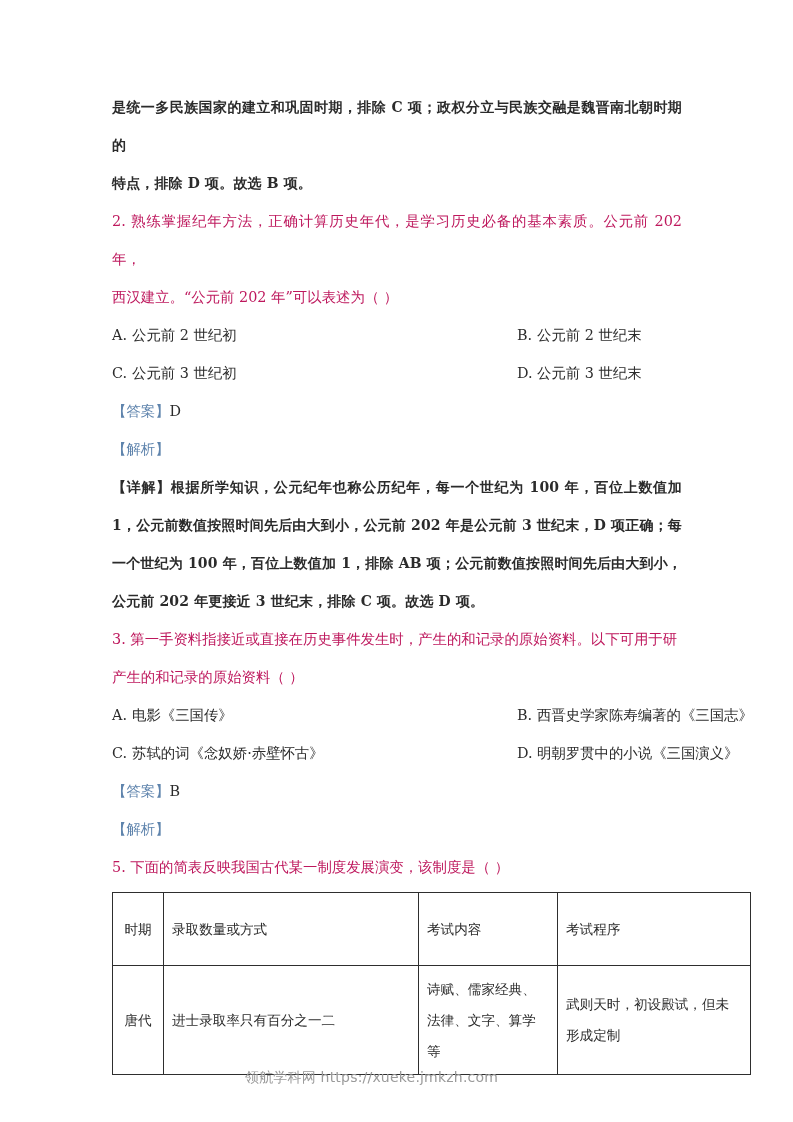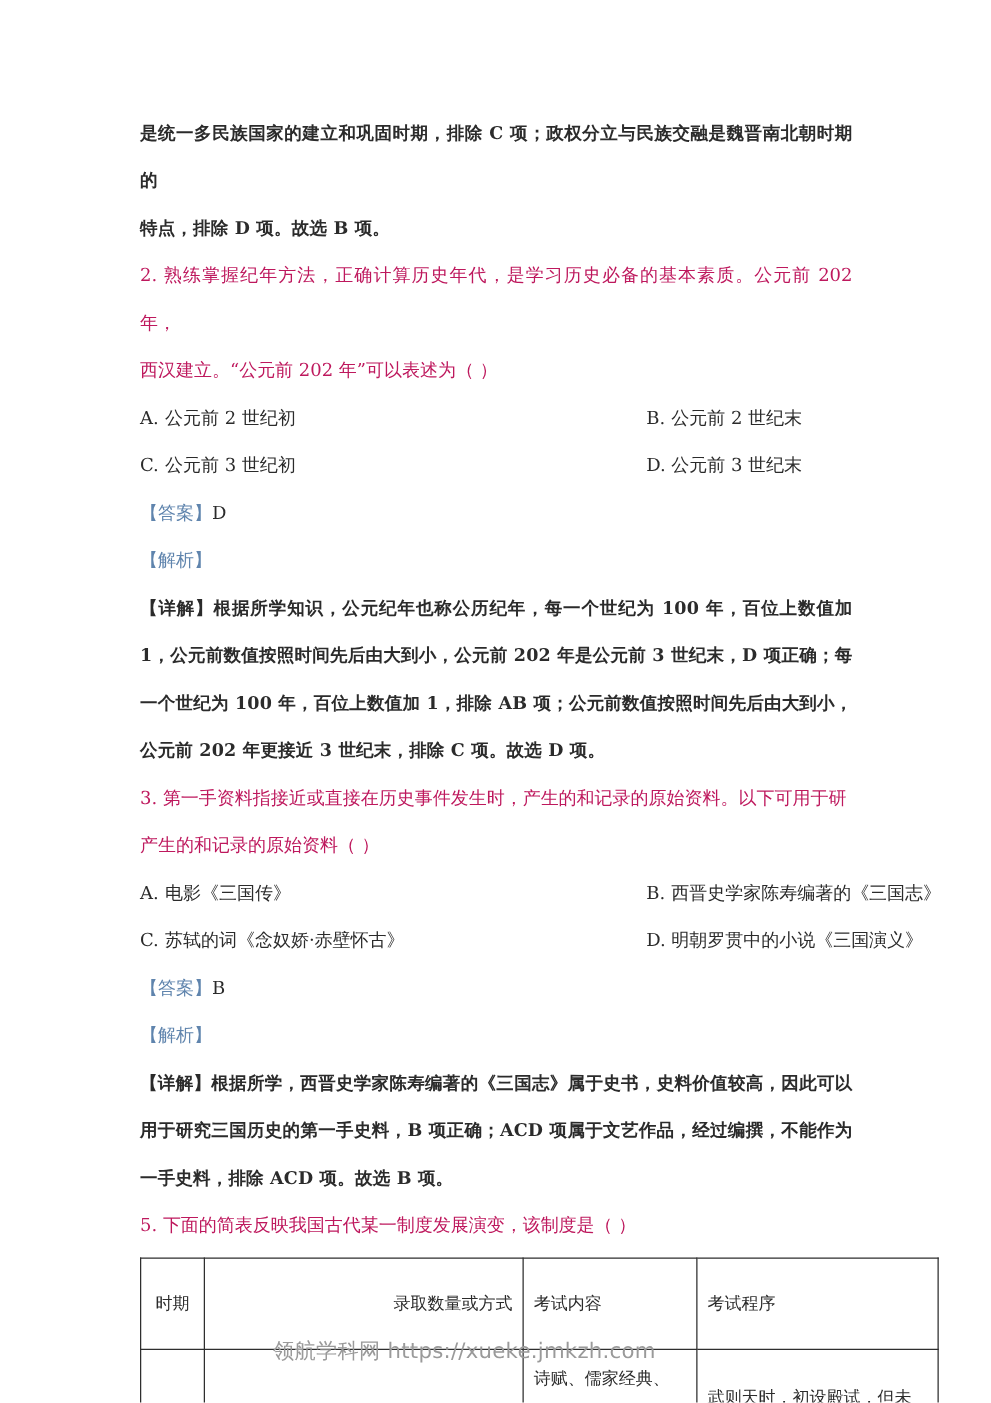--- a/index.html
+++ b/index.html
@@ -100,35 +100,35 @@
   table.simple td {
     border: 1px solid #2e2e2e;
     padding: 6px 8px;
     font-size: 13.6px;
     line-height: 31px;
     vertical-align: middle;
     color: #2b2b2b;
     word-break: break-all;
   }
   td.c0 { width: 34px; text-align: center; padding-left: 7px; }
-  td.c1 { width: 238px; text-align: right; }
+  td.c1 { width: 238px; }
   td.c2 { width: 122px; }
   td.c3 { width: 176px; margin-top: 28px; }
 
   tr.r-head td { height: 60px; }
   tr.r-tang td { height: 96px; }
 
   
   .footer {
     position: absolute;
     left: 0;
     top: 1069px;
     width: 743px;
     text-align: center;
-    font-size: 17px;
+    font-size: 14px;
     color: #9a9a9a;
     font-family: "DejaVu Sans", "Liberation Sans", sans-serif;
     letter-spacing: 0.2px;
   }
 </style>
 </head>
 <body>
 
 <div class="page">
 
@@ -189,23 +189,20 @@
           <span class="opt-letter">D.</span><span>明朝罗贯中的小说《三国演义》</span>
         </div>
       </div>
     </div>
 
     <p class="marker-line">
       <span class="marker">【答案】</span><span>B</span>
     </p>
     <p class="marker-line">
       <span class="marker">【解析】</span>
-    </p>
-    <p class="para">
-      <span>【详解】</span><span>根据所学，西晋史学家陈寿编著的《三国志》属于史书，史料价值较高，因此可以用于研究三国历史的第一手史料，B 项正确；ACD 项属于文艺作品，经过编撰，不能作为一手史料，排除 ACD 项。故选 B 项。</span>
     </p>
 
     <p class="qline">5.  下面的简表反映我国古代某一制度发展演变，该制度是（     ）</p>
 
     <div class="tbl-wrap">
       <table class="simple">
         <tbody>
           <tr class="r-head">
             <td class="c0">时期</td>
             <td class="c1">录取数量或方式</td>

